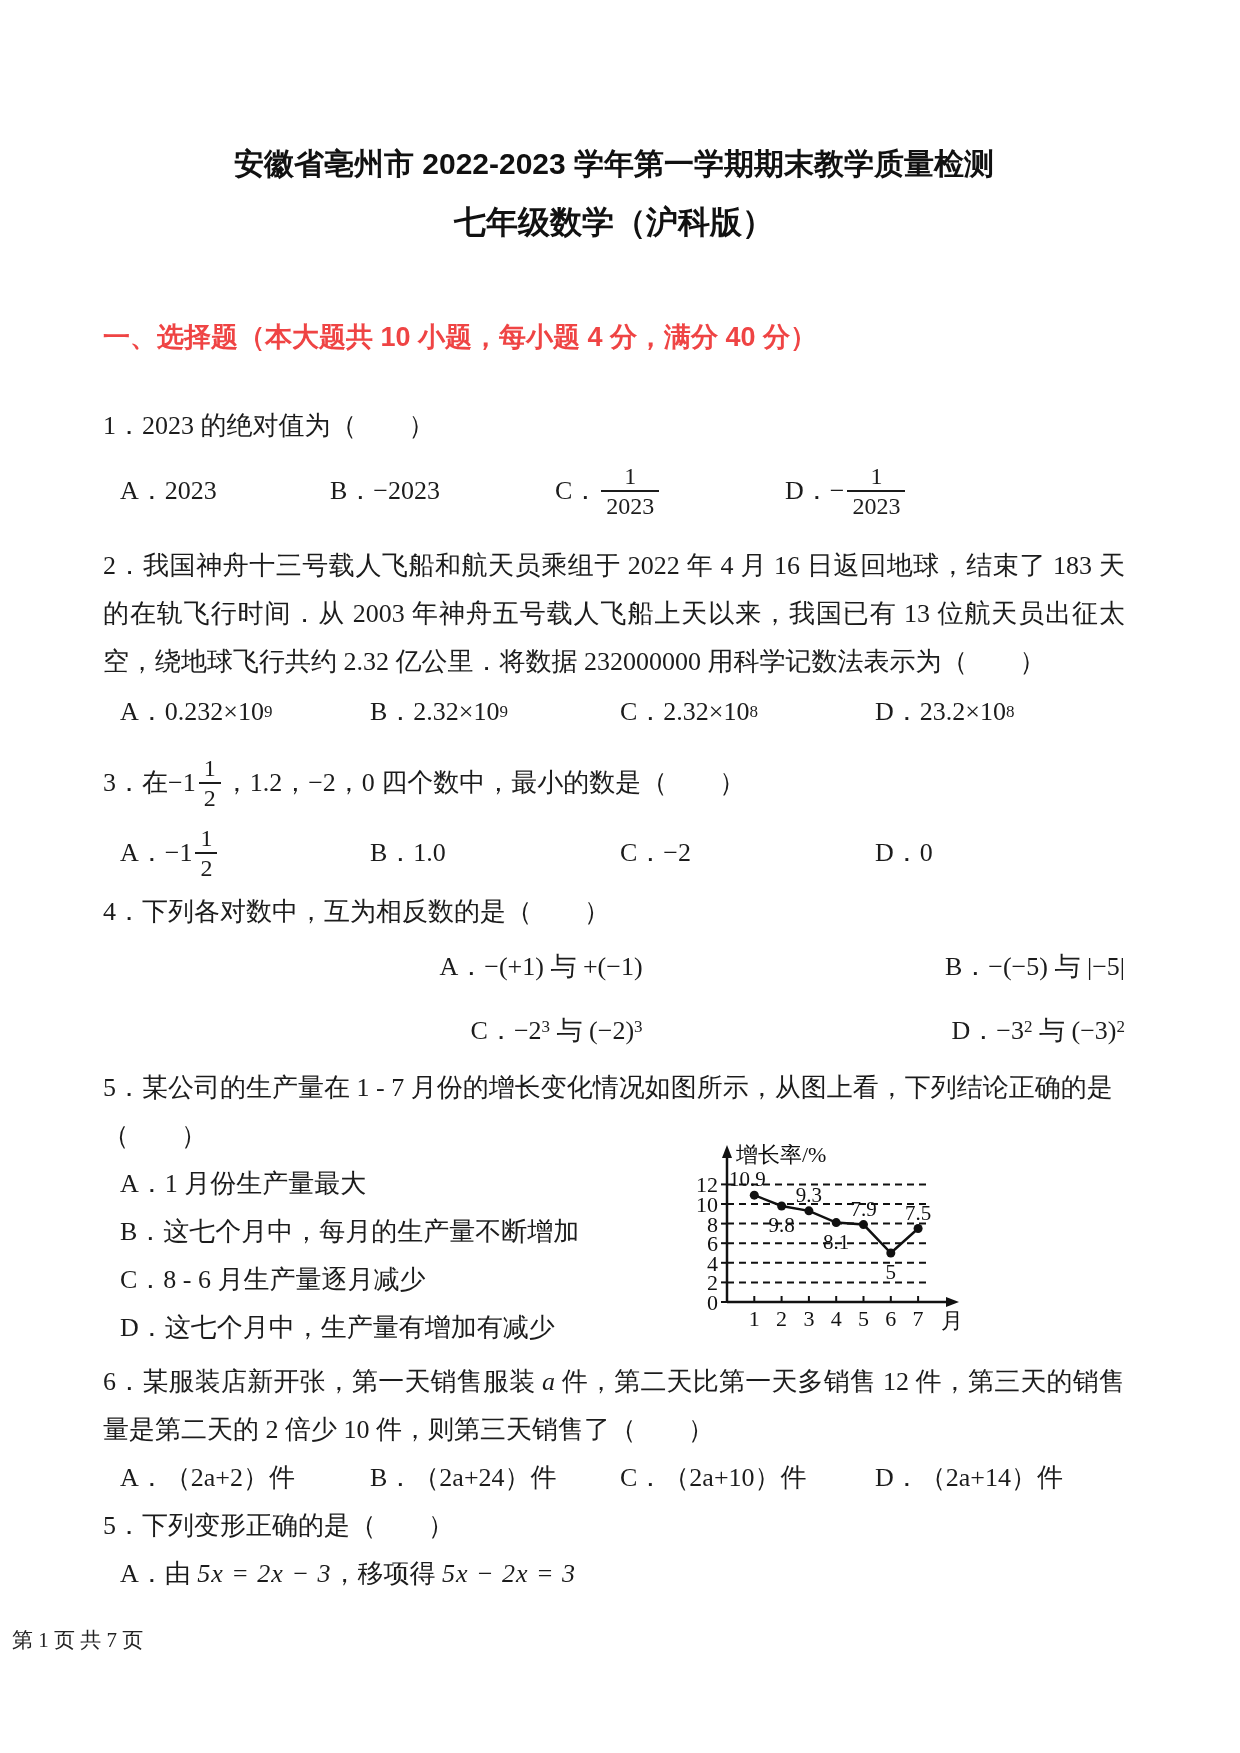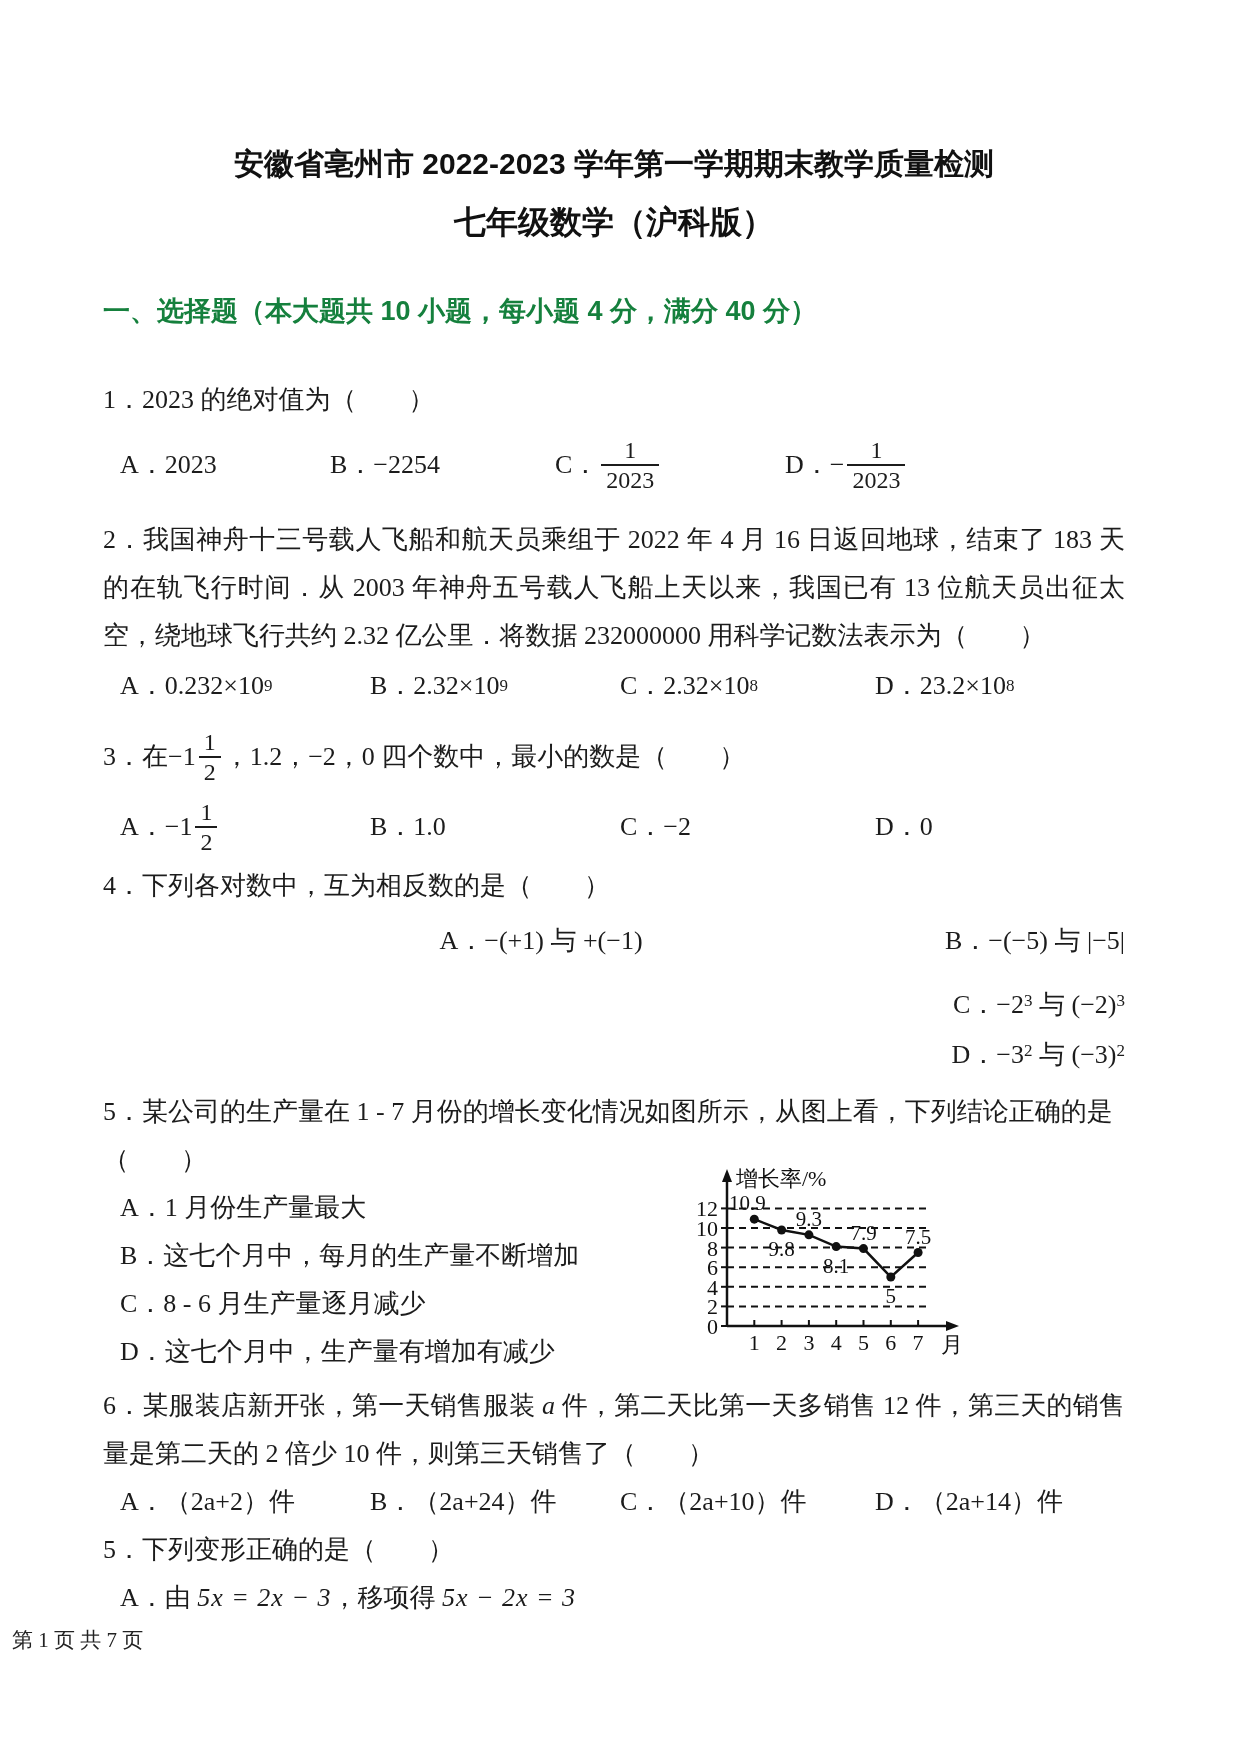--- a/index.html
+++ b/index.html
@@ -15,26 +15,26 @@
     font-weight:700;font-size:30px;line-height:36px;
     text-align:center;margin:0;color:#111;
   }
   .subtitle{
     font-family:"Liberation Sans","DejaVu Sans",sans-serif;
     font-weight:700;font-size:32px;line-height:36px;
     text-align:center;margin:22px 0 0;color:#111;
   }
   .sec-heading{
     font-family:"Liberation Sans","DejaVu Sans",sans-serif;
-    font-weight:700;font-size:27px;line-height:34px;margin-top:54px;color:#15803d;
+    font-weight:700;font-size:27px;line-height:34px;margin-top:80px;color:#ef4444;
   }
   .qtext{margin-top:48px;}
   .para{text-align:justify;}
   .m0{margin-top:0;} .m2{margin-top:2px;} .m6{margin-top:6px;} .m8{margin-top:8px;}
-  .m14{margin-top:14px;flex-direction:column;} .m16{margin-top:16px;}
+  .m14{margin-top:14px;} .m16{margin-top:16px;}
   .opts-row{display:flex;align-items:center;padding-left:17px;}
   .opts-row .opt{flex:0 0 250px;display:inline-flex;align-items:center;white-space:nowrap;}
   .opts-row .opt:nth-child(3){flex-basis:255px;}
   .opts-row .opt:last-child{flex:1 1 auto;}
   .opts-row.narrow .opt{flex-basis:210px;}
   .opts-row.narrow .opt:nth-child(2){flex-basis:225px;}
   .opts-row.narrow .opt:nth-child(3){flex-basis:230px;}
   .opts-row.narrow .opt:last-child{flex:1 1 auto;}
   .opts-2col{display:flex;padding-left:17px;line-height:50px;text-align:right;}
   .opts-2col .opt{flex:0 0 52%;white-space:nowrap;}
@@ -72,21 +72,21 @@
   <div class="sec-heading">一、选择题（本大题共 10 小题，每小题 4 分，满分 40 分）</div>
 
   <div class="qtext">1．2023 的绝对值为（　　）</div>
   <div class="opts-row narrow tall m6">
     <span class="opt">
         <span>A．</span>
         <span>2023</span>
       </span>
     <span class="opt">
         <span>B．</span>
-        <span>−2254</span>
+        <span>−2023</span>
       </span>
     <span class="opt">
         <span>C．</span>
         <span class="frac">
           <span class="num">1</span>
           <span class="den">2023</span>
         </span>
       </span>
     <span class="opt">
         <span>D．</span>

